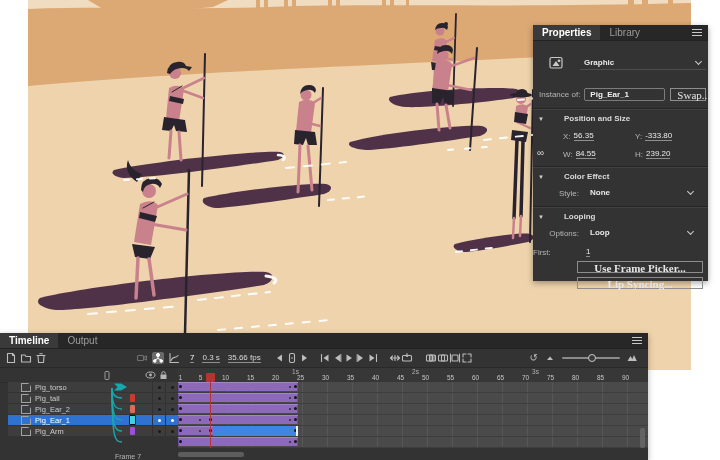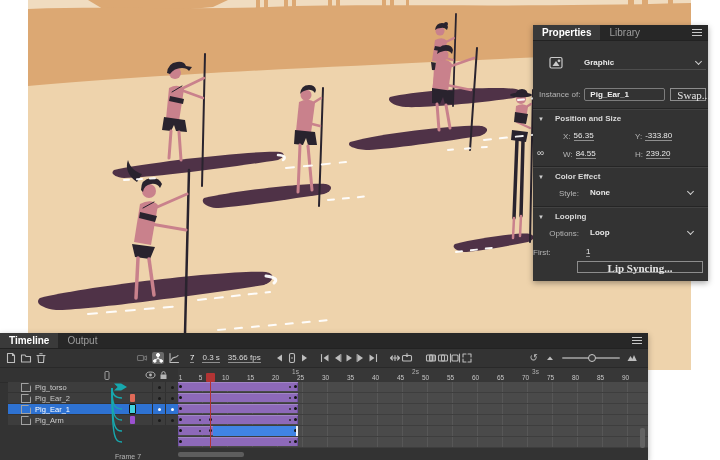--- a/index.html
+++ b/index.html
@@ -25,21 +25,21 @@
   .chev{width:4px;height:4px;border-right:1px solid #cfcfcf;border-bottom:1px solid #cfcfcf;
         transform:rotate(45deg);margin:0 3px 2px 0;}
   .instrow{display:flex;align-items:center;margin:9px 0 0 6px;}
   .plabel{color:#b5b5b5;}
   .instbox{width:74px;height:11px;border:1px solid #7c7c7c;border-radius:2px;margin-left:4px;
            color:#f0f0f0;font-weight:bold;line-height:11px;padding-left:5px;}
   .btn{border:1px solid #8d8d8d;border-radius:0;background:transparent;color:#e6e6e6;
        font-size:11px;font-family:Liberation Serif, serif;line-height:10px;}
   .swap{width:36px;height:13px;margin-left:5px;}
   .psec{border-top:1px solid #252525;box-shadow:inset 0 1px 0 #424242;margin-top:7px;padding-top:5px;}
-  .sechead{display:flex;align-items:center;gap:11px;padding-left:5px;color:#dadada;font-weight:bold;}
+  .sechead{display:flex;align-items:center;gap:20px;padding-left:5px;color:#dadada;font-weight:bold;}
   .tri{font-size:6px;color:#cfcfcf;}
   .psrow{display:flex;align-items:center;margin:8px 0 2px 30px;position:relative;}
   .cell{width:72px;display:flex;align-items:center;}
   .cell .plabel{margin-right:3px;}
   .hot{color:#e9e9e9;border-bottom:1px solid #8f8f8f;padding-bottom:0px;}
   .linkicon{position:absolute;left:-26px;top:-2px;color:#cfcfcf;font-size:10px;}
   .ddrow{display:flex;align-items:center;margin:7px 10px 2px 0;}
   .ddrow .plabel{width:46px;text-align:right;margin-right:7px;}
   .ddrow .dd{flex:1;border-bottom:none;}
   .firstrow{display:flex;align-items:center;margin:8px 0 2px 0;}
@@ -305,20 +305,21 @@
           <span class="plabel">Options:</span>
           <div class="dd">
             <span>Loop</span>
             <span class="chev"></span>
           </div>
         </div>
         <div class="firstrow">
           <span class="plabel">First:</span>
           <span class="hot">1</span>
         </div>
+        <button class="btn wbtn">Use Frame Picker...</button>
         <button class="btn wbtn">Lip Syncing...</button>
       </div>
     </div>
   </div>
 
   <div class="panel tl">
     <div class="tabbar">
       <span class="tab active">Timeline</span>
       <span class="tab">Output</span>
       <span class="menuicon"></span>
@@ -483,20 +484,30 @@
           <rect x="1.5" y="4.5" width="6" height="4.5" fill="#b5b5b5"></rect>
             <path d="M2.8,4.5 v-1.2 a1.7,1.7 0 0 1 3.4,0 v1.2" fill="none" stroke="#b5b5b5"></path>
           </svg>
       </div>
 
       <div class="layerlist">
           <div class="lrow">
             <span class="licon"></span>
             <span class="lname">Pig_torso</span>
             <span class="anchor"></span>
+            <span class="dot eye"></span>
+            <span class="dot lockd"></span>
+            <span class="colline" style="left:144px"></span>
+            <span class="colline" style="left:157px"></span>
+            <span class="colline" style="left:170px"></span>
+          </div>
+          <div class="lrow">
+            <span class="licon"></span>
+            <span class="lname">Pig_tail</span>
+            <span class="chip" style="background:#c93a31"></span>
             <span class="dot eye"></span>
             <span class="dot lockd"></span>
             <span class="colline" style="left:144px"></span>
             <span class="colline" style="left:157px"></span>
             <span class="colline" style="left:170px"></span>
           </div>
           <div class="lrow">
             <span class="licon"></span>
             <span class="lname">Pig_Ear_2</span>
             <span class="chip" style="background:#e06a58"></span>

